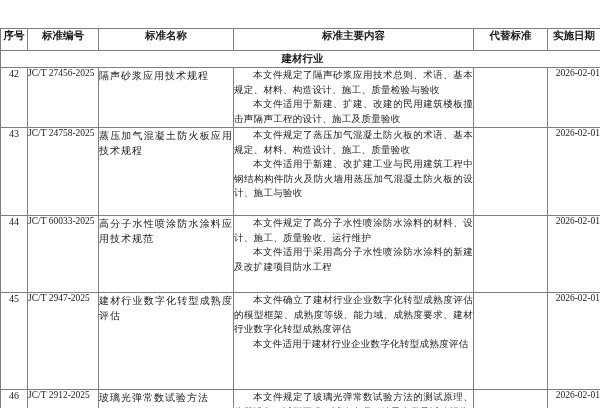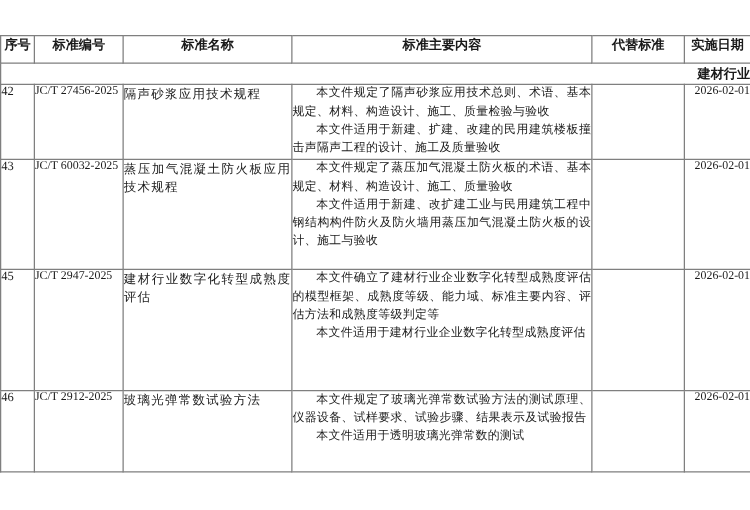--- a/index.html
+++ b/index.html
@@ -30,27 +30,27 @@
   thead th{
     font-size:10.5px;
     font-weight:bold;
     text-align:center;
     padding:4px 1px 3px 1px;
     height:22px;
   }
   tr.section-row td{
     font-size:10.5px;
     font-weight:bold;
-    text-align:right;
+    text-align:center;
     padding:1px 0 1px 4px;
     height:16px;
   }
   td.c-seq{
     font-size:10px;
-    text-align:left;
+    text-align:center;
     padding-top:3px;
   }
   td.c-code{
     font-size:9.5px;
     padding:4px 2px 0 5px;
     white-space:nowrap;
   }
   td.c-name{
     font-size:10px;
     line-height:15px;
@@ -115,37 +115,48 @@
       <td class="c-content">
         <p>本文件规定了隔声砂浆应用技术总则、术语、基本规定、材料、构造设计、施工、质量检验与验收</p>
         <p>本文件适用于新建、扩建、改建的民用建筑楼板撞击声隔声工程的设计、施工及质量验收</p>
       </td>
       <td class="c-replaced"></td>
       <td class="c-date">2026-02-01</td>
     </tr>
 
     <tr style="height:88px">
       <td class="c-seq">43</td>
-      <td class="c-code">JC/T 60032-2025</td>
+      <td class="c-code">JC/T 24758-2025</td>
       <td class="c-name">蒸压加气混凝土防火板应用技术规程</td>
       <td class="c-content">
         <p>本文件规定了蒸压加气混凝土防火板的术语、基本规定、材料、构造设计、施工、质量验收</p>
         <p>本文件适用于新建、改扩建工业与民用建筑工程中钢结构构件防火及防火墙用蒸压加气混凝土防火板的设计、施工与验收</p>
       </td>
       <td class="c-replaced"></td>
       <td class="c-date">2026-02-01</td>
     </tr>
 
+    <tr style="height:77px">
+      <td class="c-seq">44</td>
+      <td class="c-code">JC/T 60033-2025</td>
+      <td class="c-name">高分子水性喷涂防水涂料应用技术规范</td>
+      <td class="c-content">
+        <p>本文件规定了高分子水性喷涂防水涂料的材料、设计、施工、质量验收、运行维护</p>
+        <p>本文件适用于采用高分子水性喷涂防水涂料的新建及改扩建项目防水工程</p>
+      </td>
+      <td class="c-replaced"></td>
+      <td class="c-date">2026-02-01</td>
+    </tr>
 
     <tr style="height:97px">
       <td class="c-seq">45</td>
       <td class="c-code">JC/T 2947-2025</td>
       <td class="c-name">建材行业数字化转型成熟度评估</td>
       <td class="c-content">
-        <p>本文件确立了建材行业企业数字化转型成熟度评估的模型框架、成熟度等级、能力域、标准主要内容、评估方法和成熟度等级判定等</p>
+        <p>本文件确立了建材行业企业数字化转型成熟度评估的模型框架、成熟度等级、能力域、成熟度要求、建材行业数字化转型成熟度评估</p>
         <p>本文件适用于建材行业企业数字化转型成熟度评估</p>
       </td>
       <td class="c-replaced"></td>
       <td class="c-date">2026-02-01</td>
     </tr>
 
     <tr style="height:65px">
       <td class="c-seq">46</td>
       <td class="c-code">JC/T 2912-2025</td>
       <td class="c-name">玻璃光弹常数试验方法</td>

